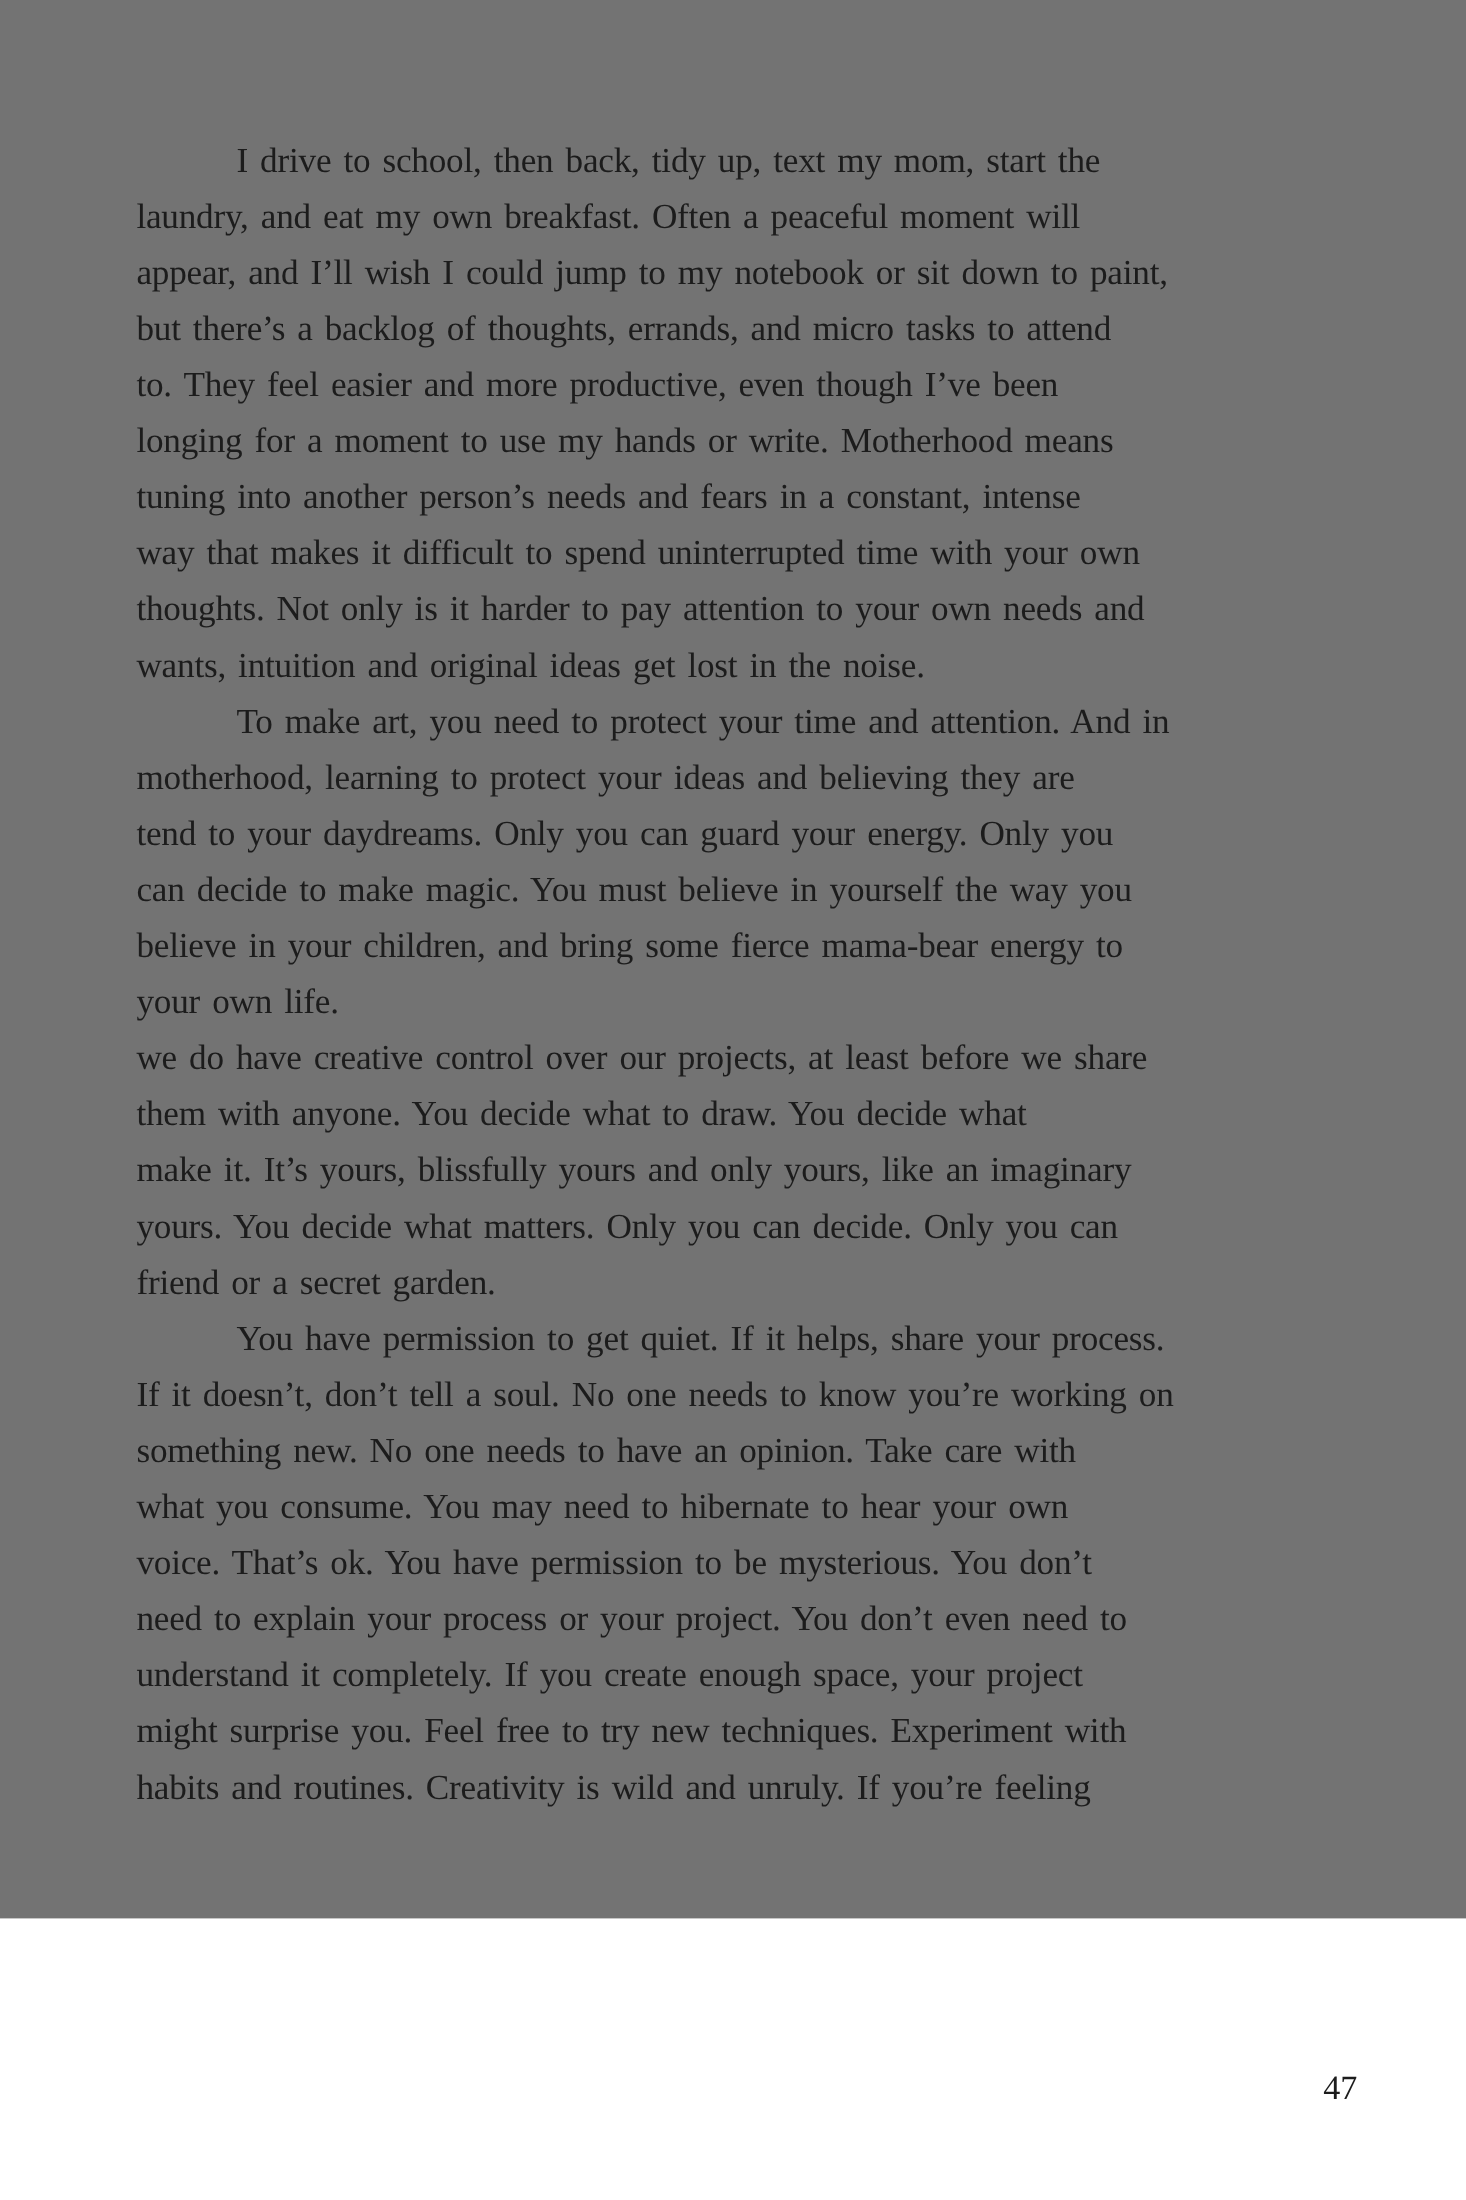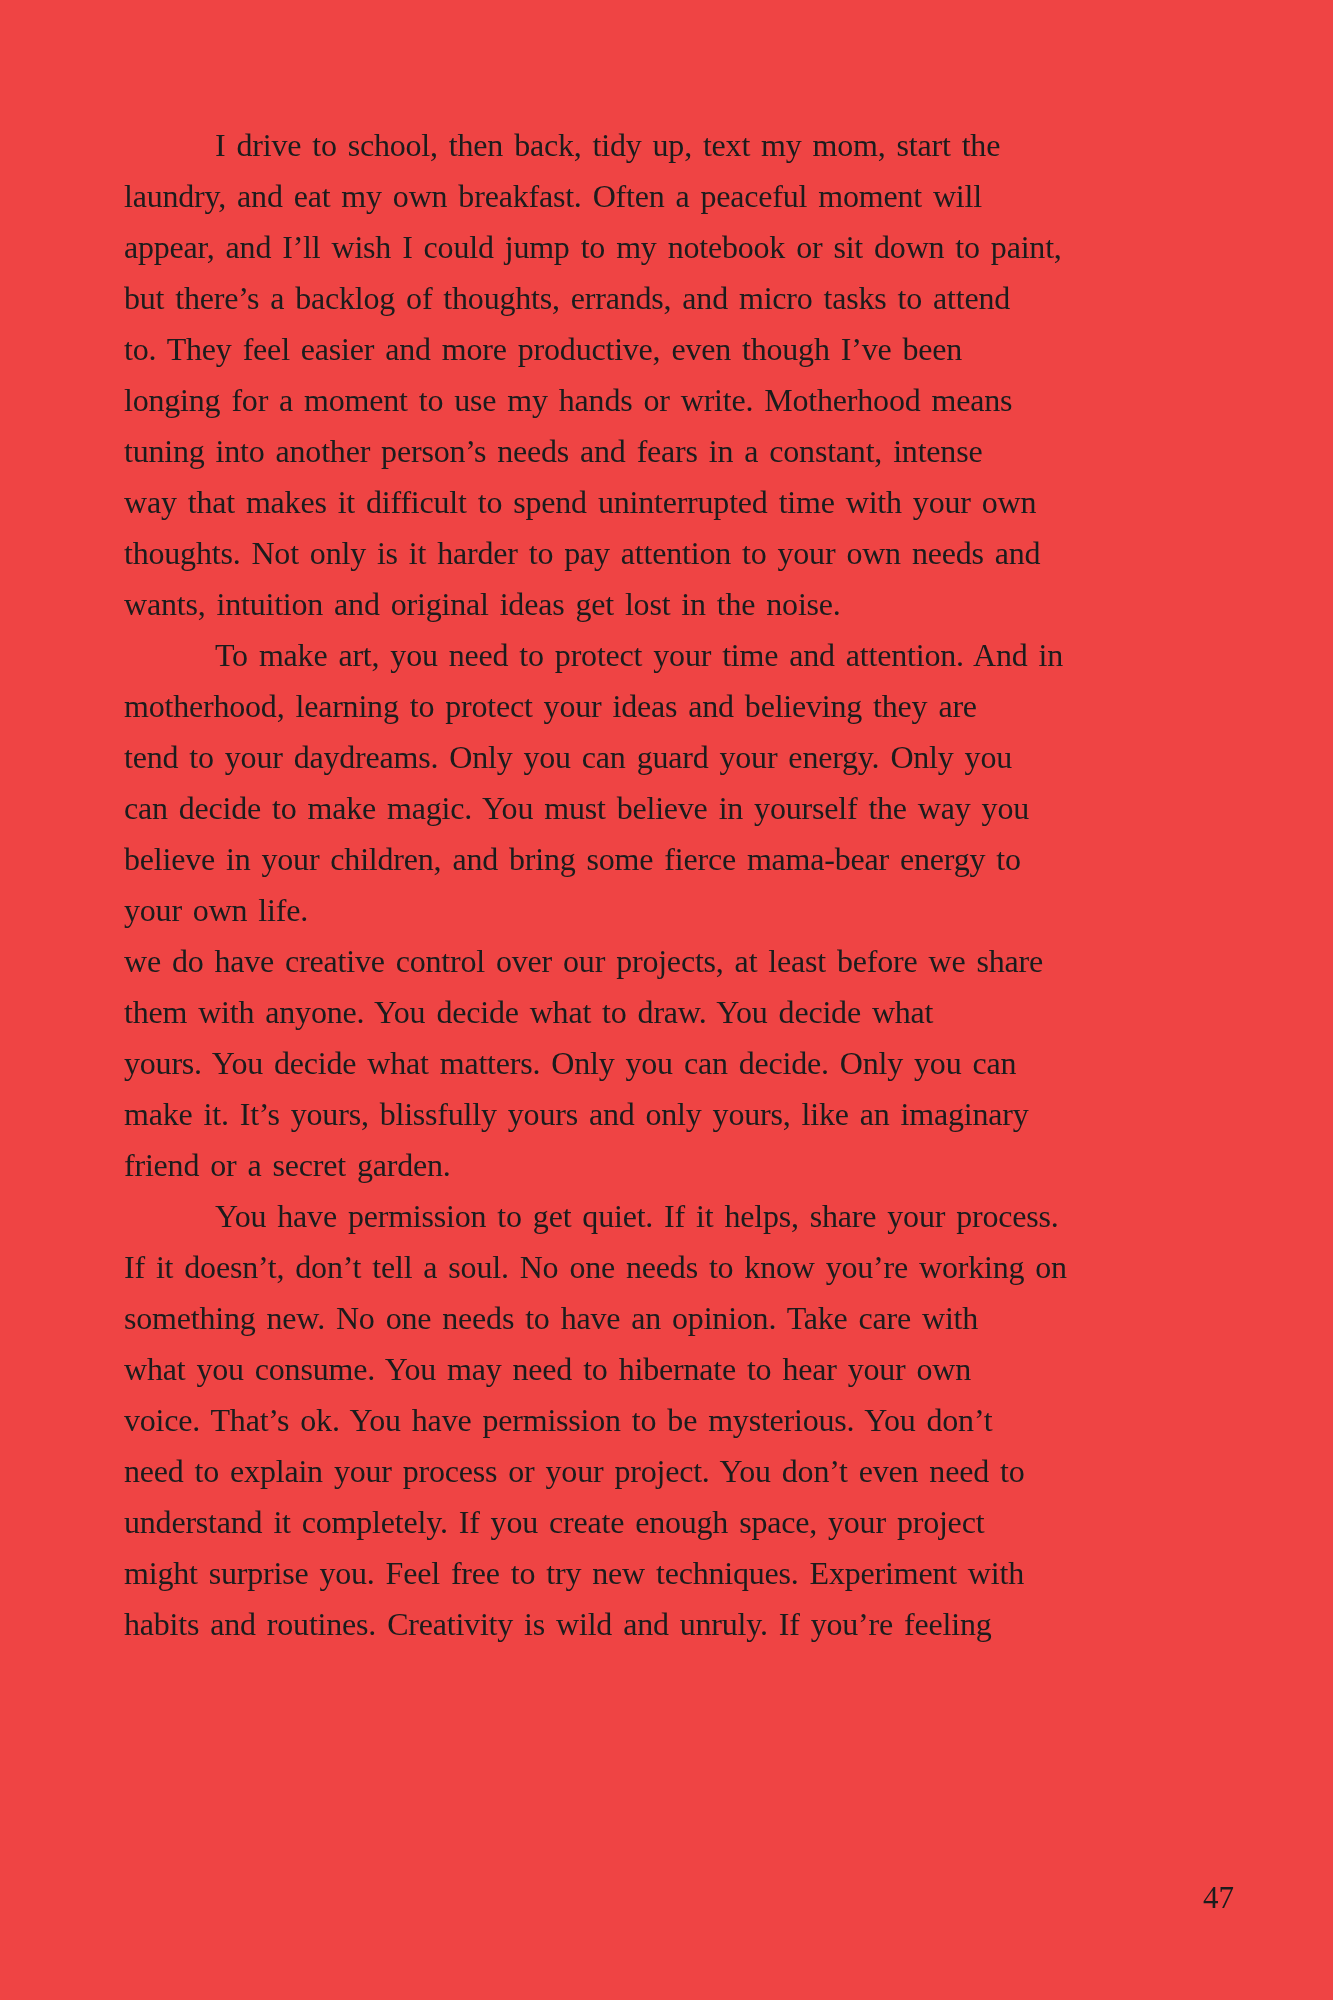--- a/index.html
+++ b/index.html
@@ -12,22 +12,22 @@
     background: #ffffff;
     font-family: "Liberation Serif", serif;
     color: #1c1c1c;
     position: relative;
     overflow: hidden;
   }
   .page {
     position: absolute;
     left: 0; top: 0;
     width: 1333px;
-    height: 2000px;
-    background: #ef4444;
+    height: 1744px;
+    background: #737373;
   }
   .text-block {
     position: absolute;
     left: 124px;
     top: 120px;
     width: 1110px;
   }
   .line {
     font-size: 32px;
     line-height: 51px;
@@ -64,22 +64,22 @@
       <div class="line">thoughts. Not only is it harder to pay attention to your own needs and</div>
       <div class="line">wants, intuition and original ideas get lost in the noise.</div>
       <div class="line indent">To make art, you need to protect your time and attention. And in</div>
       <div class="line">motherhood, learning to protect your ideas and believing they are</div>
       <div class="line">tend to your daydreams. Only you can guard your energy. Only you</div>
       <div class="line">can decide to make magic. You must believe in yourself the way you</div>
       <div class="line">believe in your children, and bring some fierce mama-bear energy to</div>
       <div class="line">your own life.</div>
       <div class="line">we do have creative control over our projects, at least before we share</div>
       <div class="line">them with anyone. You decide what to draw. You decide what</div>
+      <div class="line">make it. It’s yours, blissfully yours and only yours, like an imaginary</div>
       <div class="line">yours. You decide what matters. Only you can decide. Only you can</div>
-      <div class="line">make it. It’s yours, blissfully yours and only yours, like an imaginary</div>
       <div class="line">friend or a secret garden.</div>
       <div class="line indent">You have permission to get quiet. If it helps, share your process.</div>
       <div class="line">If it doesn’t, don’t tell a soul. No one needs to know you’re working on</div>
       <div class="line">something new. No one needs to have an opinion. Take care with</div>
       <div class="line">what you consume. You may need to hibernate to hear your own</div>
       <div class="line">voice. That’s ok. You have permission to be mysterious. You don’t</div>
       <div class="line">need to explain your process or your project. You don’t even need to</div>
       <div class="line">understand it completely. If you create enough space, your project</div>
       <div class="line">might surprise you. Feel free to try new techniques. Experiment with</div>
       <div class="line">habits and routines. Creativity is wild and unruly. If you’re feeling</div>

